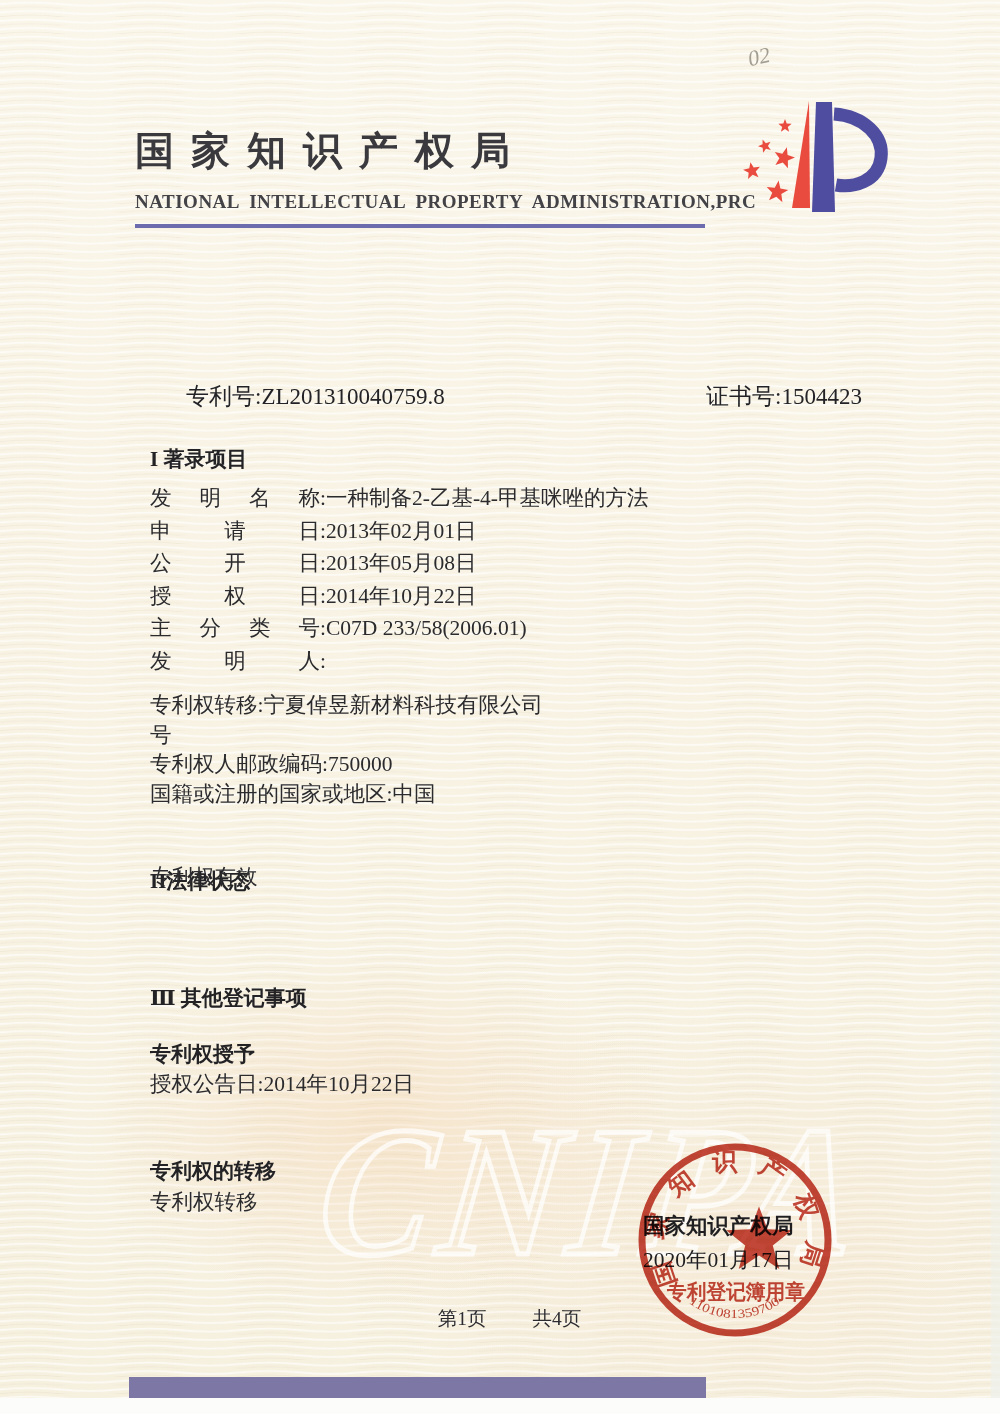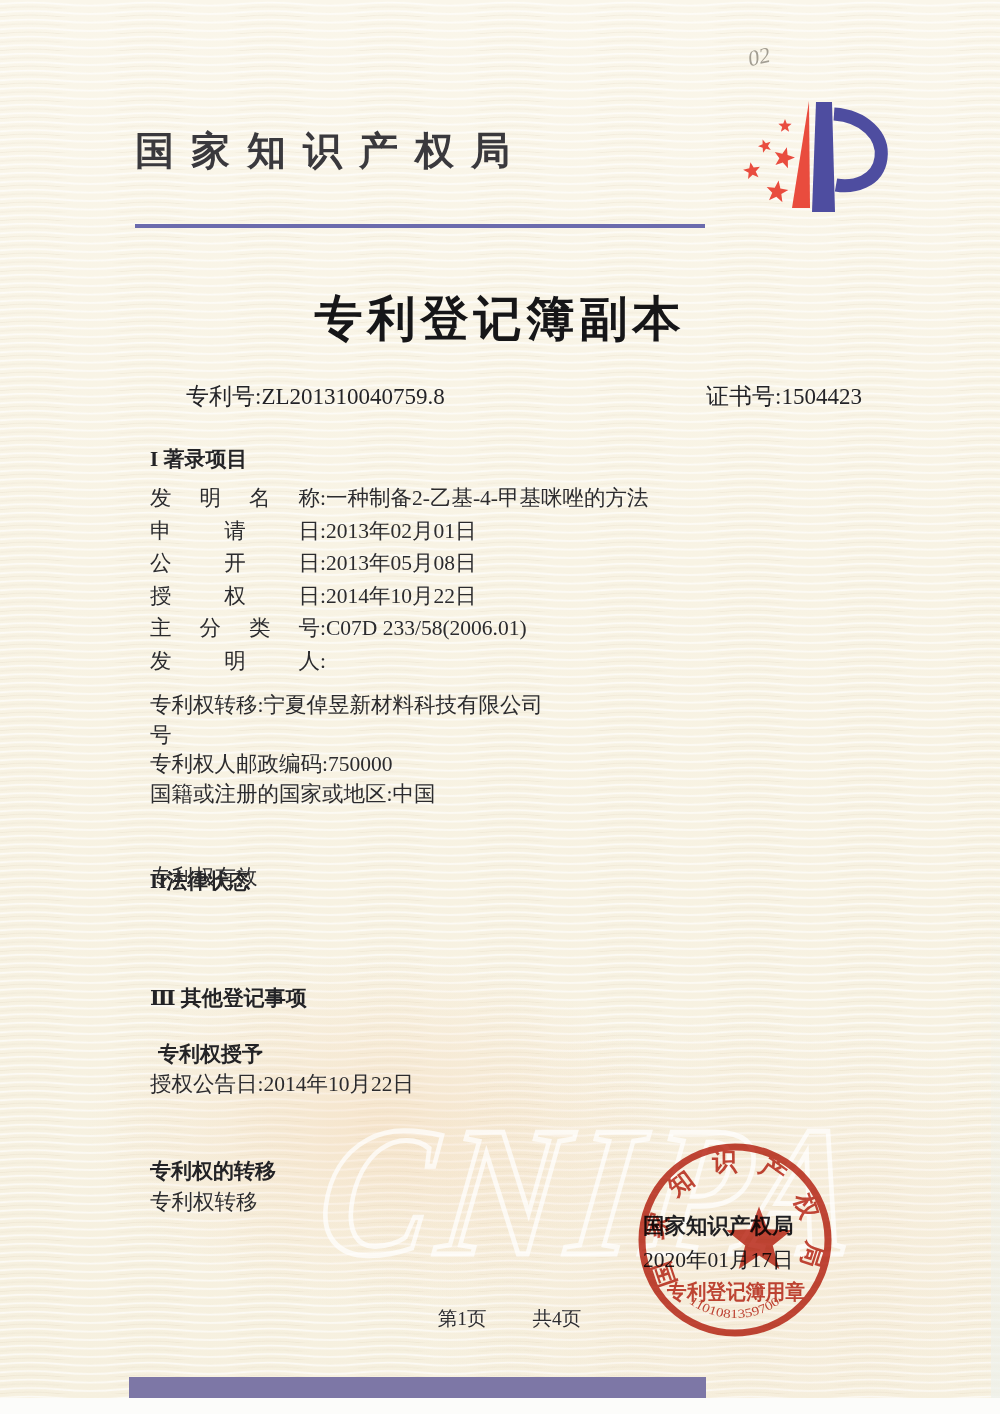--- a/index.html
+++ b/index.html
@@ -23,21 +23,21 @@
     letter-spacing:.5px;word-spacing:5px;color:#434247;white-space:nowrap;}
   .rule{position:absolute;left:135px;top:224px;width:570px;height:4px;background:#6b6bad;z-index:2;}
   .hand{position:absolute;left:748px;top:44px;z-index:2;font-size:22px;font-style:italic;
     color:#8d887c;transform:rotate(-12deg);opacity:.8;}
   .logo{position:absolute;left:740px;top:92px;z-index:2;}
   .title{position:absolute;left:0;right:0;top:287px;z-index:2;text-align:center;
     font-size:48px;font-weight:bold;letter-spacing:5px;color:#161618;}
   .meta{position:absolute;left:150px;top:381px;width:676px;z-index:2;display:flex;
     justify-content:space-between;font-size:23px;color:#232327;margin-left:36px;}
   .sec-h{position:absolute;left:150px;z-index:2;font-size:21px;font-weight:bold;color:#232326;white-space:nowrap;}
-  .h1{top:445px;} .h2{top:867px;} .h3{top:984px;} .h-grant{top:1040px;margin-left:8px;} .h-trans{top:1157px;}
+  .h1{top:445px;} .h2{top:867px;} .h3{top:984px;} .h-grant{top:1040px;} .h-trans{top:1157px;}
   .rows{position:absolute;left:150px;top:482px;z-index:2;font-size:21.5px;line-height:32.6px;white-space:nowrap;}
   .row{display:flex;}
   .spread{display:inline-flex;justify-content:space-between;width:170px;}
   .row .val{}
   .holder{position:absolute;left:150px;top:691px;z-index:2;font-size:21.5px;line-height:29.6px;white-space:nowrap;}
   .line{position:absolute;left:150px;z-index:2;font-size:21.5px;white-space:nowrap;}
   .l-status{top:862px;} .l-grant{top:1069px;} .l-trans{top:1187px;}
   .stamp-agency{position:absolute;left:643px;top:1211px;z-index:2;font-size:21.5px;font-weight:bold;color:#1f1f22;white-space:nowrap;}
   .stamp-date{position:absolute;left:643px;top:1245px;z-index:2;font-size:21.5px;color:#1f1f22;white-space:nowrap;}
   .seal{position:absolute;left:635px;top:1140px;z-index:3;mix-blend-mode:multiply;opacity:.93;}
@@ -61,35 +61,35 @@
       </pattern>
       <polygon id="star10" points="0,-10 2.47,-3.4 9.51,-3.09 3.99,1.3 5.88,8.09 0,4.2 -5.88,8.09 -3.99,1.3 -9.51,-3.09 -2.47,-3.4"></polygon>
     </defs>
     <rect x="0" y="0" width="1000" height="1414" fill="url(#wv)"></rect>
   </svg>
   <div class="tint"></div>
 
   <div class="wm">CNIPA</div>
 
   <div class="hdr-cn">国家知识产权局</div>
+  <div class="hdr-en">NATIONAL INTELLECTUAL PROPERTY ADMINISTRATION,PRC</div>
   <div class="rule"></div>
   <div class="hand">02</div>
 
   <svg class="logo" width="155" height="130" viewBox="0 0 155 130" aria-hidden="true">
     <use href="#star10" transform="translate(45,34) scale(0.7)" fill="#e94c3e"></use>
     <use href="#star10" transform="translate(25,54) scale(0.7) rotate(-20)" fill="#e94c3e"></use>
     <use href="#star10" transform="translate(44,66) scale(1.1) rotate(15)" fill="#e94c3e"></use>
     <use href="#star10" transform="translate(12,79) scale(0.9) rotate(-10)" fill="#e94c3e"></use>
     <use href="#star10" transform="translate(37,100) scale(1.15) rotate(8)" fill="#e94c3e"></use>
     <polygon points="69,9 70,116 52,116" fill="#e94c3e"></polygon>
     <polygon points="76,10 92,10 95,120 72,120" fill="#4e4da0"></polygon>
     <path d="M94,22 C124,24 144,44 141,66 C138,90 113,96 96,93" stroke="#4e4da0" stroke-width="13" fill="none"></path>
   </svg>
 
-  <div class="title">专利登记簿副本</div>
 
   <div class="meta">
     <span>专利号:ZL201310040759.8</span>
     <span>证书号:1504423</span>
   </div>
 
   <div class="sec-h h1">I 著录项目</div>
   <div class="rows">
     <div class="row">
         <span class="spread">

